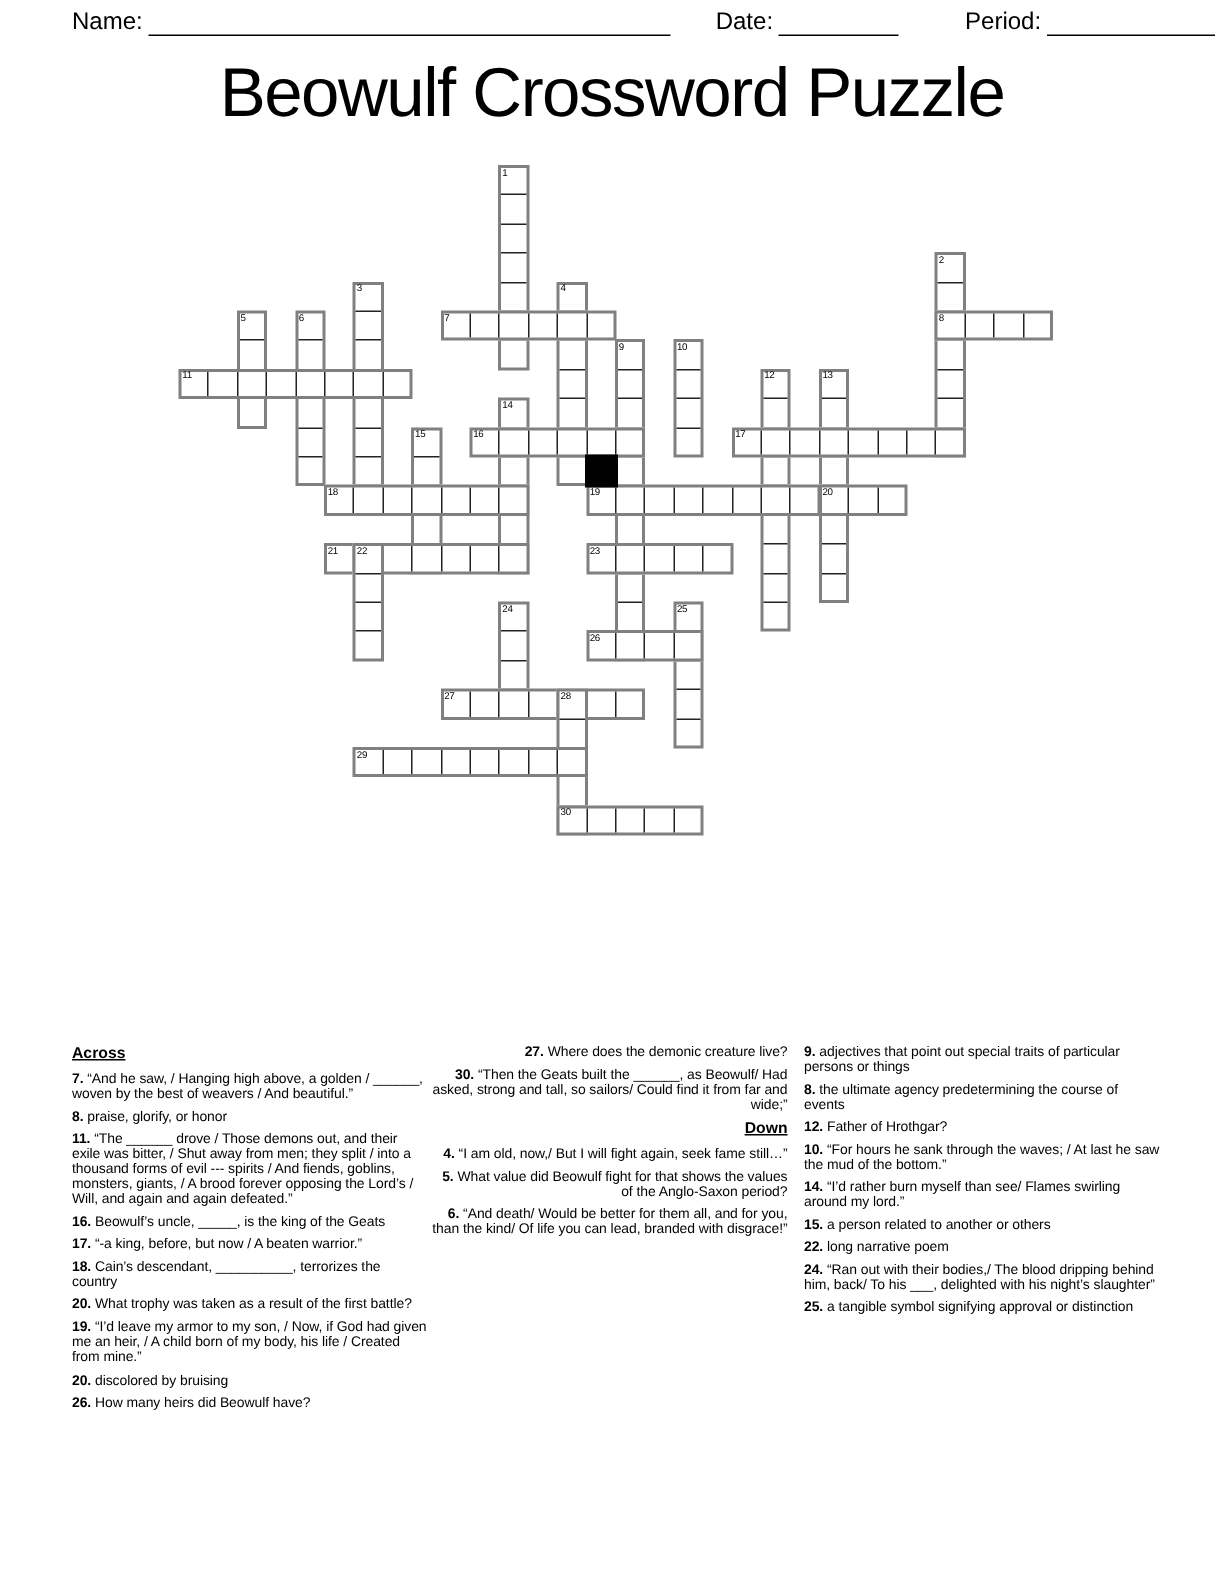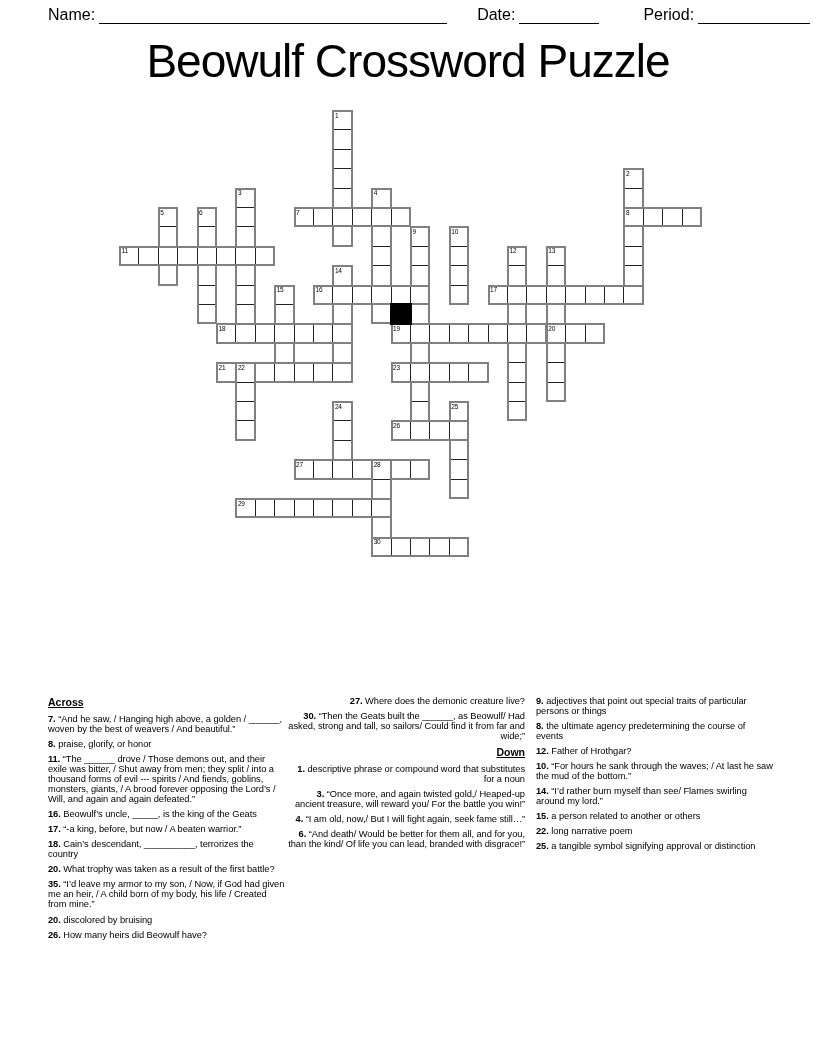--- a/index.html
+++ b/index.html
@@ -300,38 +300,38 @@
   <div class="clues">
     <div class="clue-col c1" id="cluecol0">
         <p class="clue-header">Across</p>
         <p class="clue"><span class="n">7.</span> “And he saw, / Hanging high above, a golden / ______, woven by the best of weavers / And beautiful.”</p>
         <p class="clue"><span class="n">8.</span> praise, glorify, or honor</p>
         <p class="clue"><span class="n">11.</span> “The ______ drove / Those demons out, and their exile was bitter, / Shut away from men; they split / into a thousand forms of evil --- spirits / And fiends, goblins, monsters, giants, / A brood forever opposing the Lord’s / Will, and again and again defeated.”</p>
         <p class="clue"><span class="n">16.</span> Beowulf’s uncle, _____, is the king of the Geats</p>
         <p class="clue"><span class="n">17.</span> “-a king, before, but now / A beaten warrior.”</p>
         <p class="clue"><span class="n">18.</span> Cain’s descendant, __________, terrorizes the country</p>
         <p class="clue"><span class="n">20.</span> What trophy was taken as a result of the first battle?</p>
-        <p class="clue"><span class="n">35.</span> “I’d leave my armor to my son, / Now, if God had given me an heir, / A child born of my body, his life / Created from mine.”</p>
+        <p class="clue"><span class="n">19.</span> “I’d leave my armor to my son, / Now, if God had given me an heir, / A child born of my body, his life / Created from mine.”</p>
         <p class="clue"><span class="n">20.</span> discolored by bruising</p>
         <p class="clue"><span class="n">26.</span> How many heirs did Beowulf have?</p>
       </div>
     <div class="clue-col c2" id="cluecol1">
         <p class="clue"><span class="n">27.</span> Where does the demonic creature live?</p>
         <p class="clue"><span class="n">30.</span> “Then the Geats built the ______, as Beowulf/ Had asked, strong and tall, so sailors/ Could find it from far and wide;”</p>
         <p class="clue-header">Down</p>
-        <p class="clue"><span class="n">1.</span> descriptive phrase or compound word that substitutes for a noun</p>
-        <p class="clue"><span class="n">3.</span> “Once more, and again twisted gold,/ Heaped-up ancient treasure, will reward you/ For the battle you win!”</p>
         <p class="clue"><span class="n">4.</span> “I am old, now,/ But I will fight again, seek fame still…”</p>
+        <p class="clue"><span class="n">5.</span> What value did Beowulf fight for that shows the values of the Anglo-Saxon period?</p>
         <p class="clue"><span class="n">6.</span> “And death/ Would be better for them all, and for you, than the kind/ Of life you can lead, branded with disgrace!”</p>
       </div>
     <div class="clue-col c3" id="cluecol2">
         <p class="clue"><span class="n">9.</span> adjectives that point out special traits of particular persons or things</p>
         <p class="clue"><span class="n">8.</span> the ultimate agency predetermining the course of events</p>
         <p class="clue"><span class="n">12.</span> Father of Hrothgar?</p>
         <p class="clue"><span class="n">10.</span> “For hours he sank through the waves; / At last he saw the mud of the bottom.”</p>
         <p class="clue"><span class="n">14.</span> “I’d rather burn myself than see/ Flames swirling around my lord.”</p>
         <p class="clue"><span class="n">15.</span> a person related to another or others</p>
         <p class="clue"><span class="n">22.</span> long narrative poem</p>
+        <p class="clue"><span class="n">24.</span> “Ran out with their bodies,/ The blood dripping behind him, back/ To his ___, delighted with his night’s slaughter”</p>
         <p class="clue"><span class="n">25.</span> a tangible symbol signifying approval or distinction</p>
       </div>
   </div>
 
 </div>
 
 </body></html>

